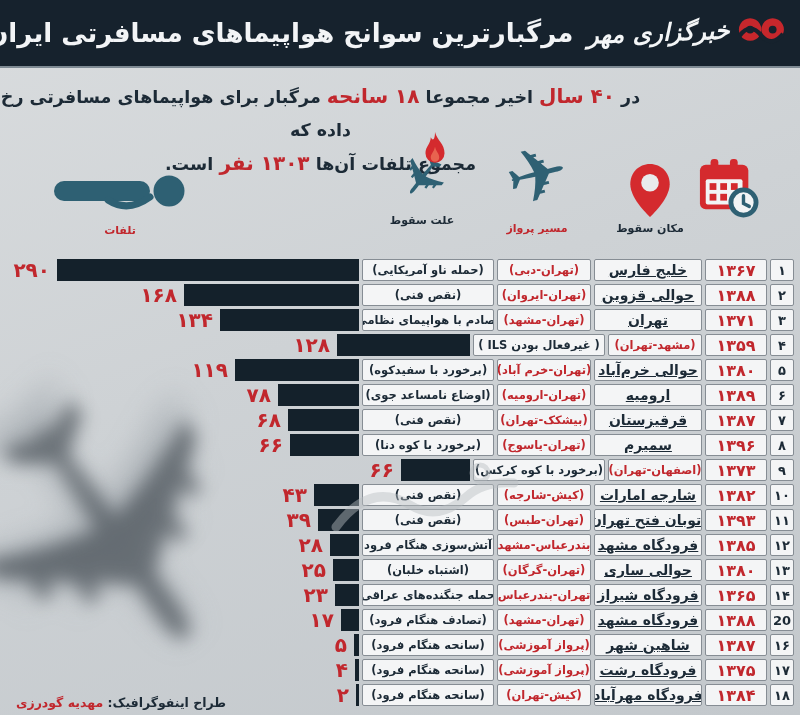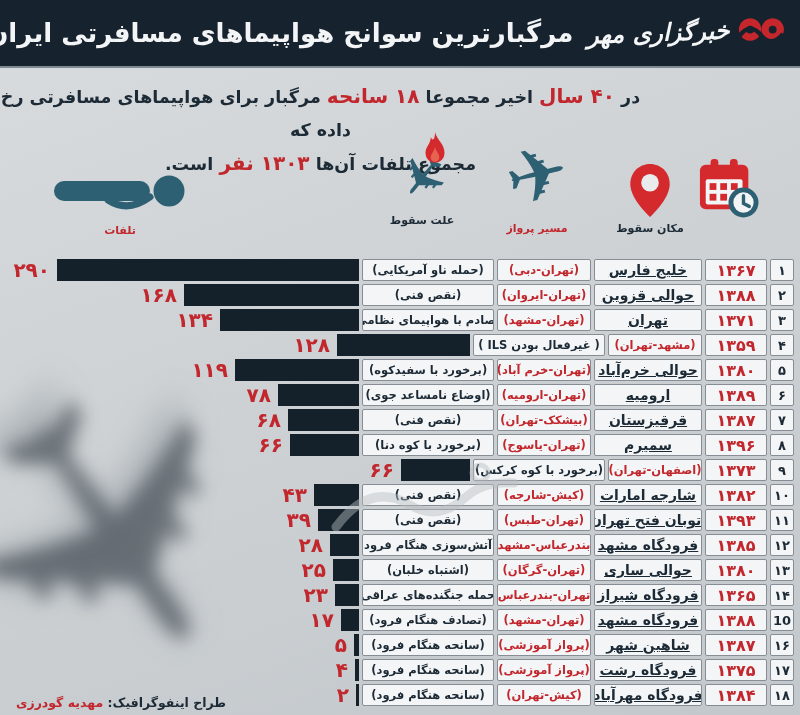--- a/index.html
+++ b/index.html
@@ -346,21 +346,21 @@
       <div class="cell loc">فرودگاه شیراز</div>
       <div class="cell route">(تهران-بندرعباس)</div>
       <div class="cell cause">(حمله جنگنده‌های عراقی)</div>
       <div class="barzone">
         <div class="bar" style="width: 24px;"></div>
         <div class="barval">۲۳</div>
       </div>
     </div>
 
     <div class="trow">
-      <div class="cell rank">10</div>
+      <div class="cell rank">20</div>
       <div class="cell year">۱۳۸۸</div>
       <div class="cell loc">فرودگاه مشهد</div>
       <div class="cell route">(تهران-مشهد)</div>
       <div class="cell cause">(تصادف هنگام فرود)</div>
       <div class="barzone">
         <div class="bar" style="width: 18px;"></div>
         <div class="barval">۱۷</div>
       </div>
     </div>
 

